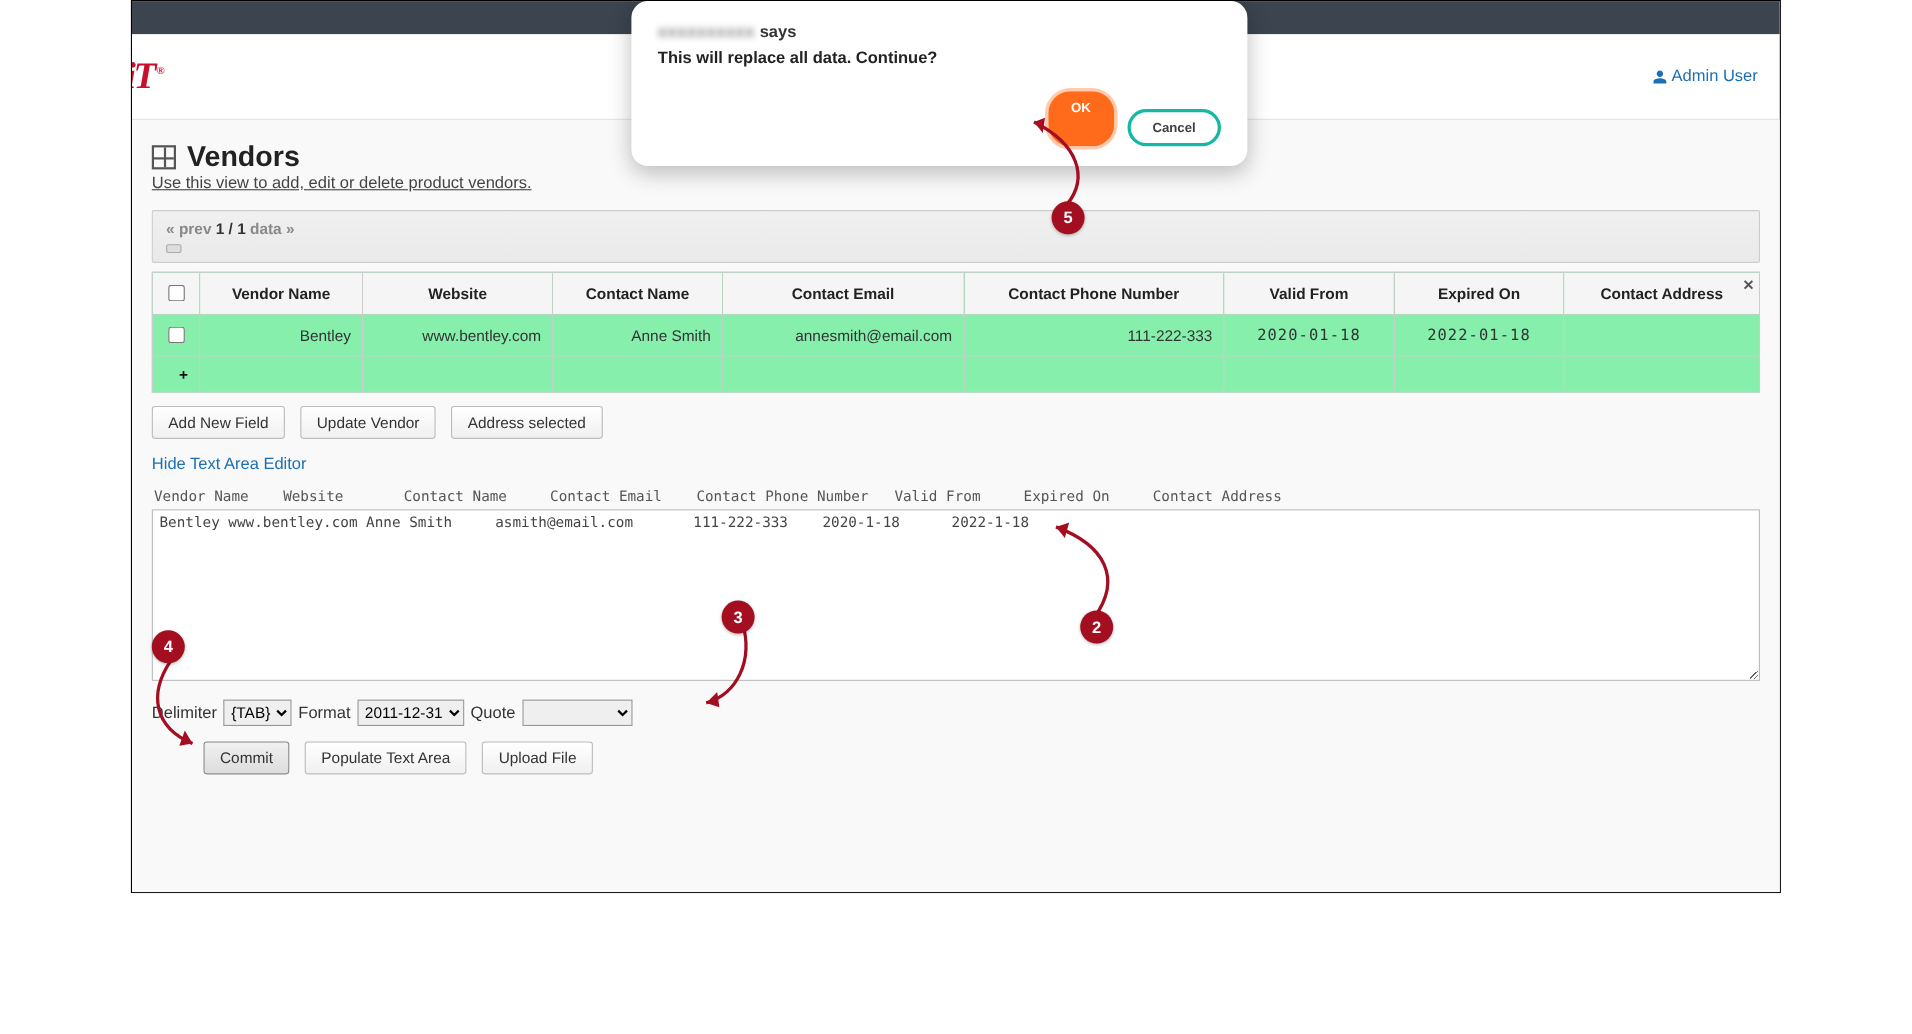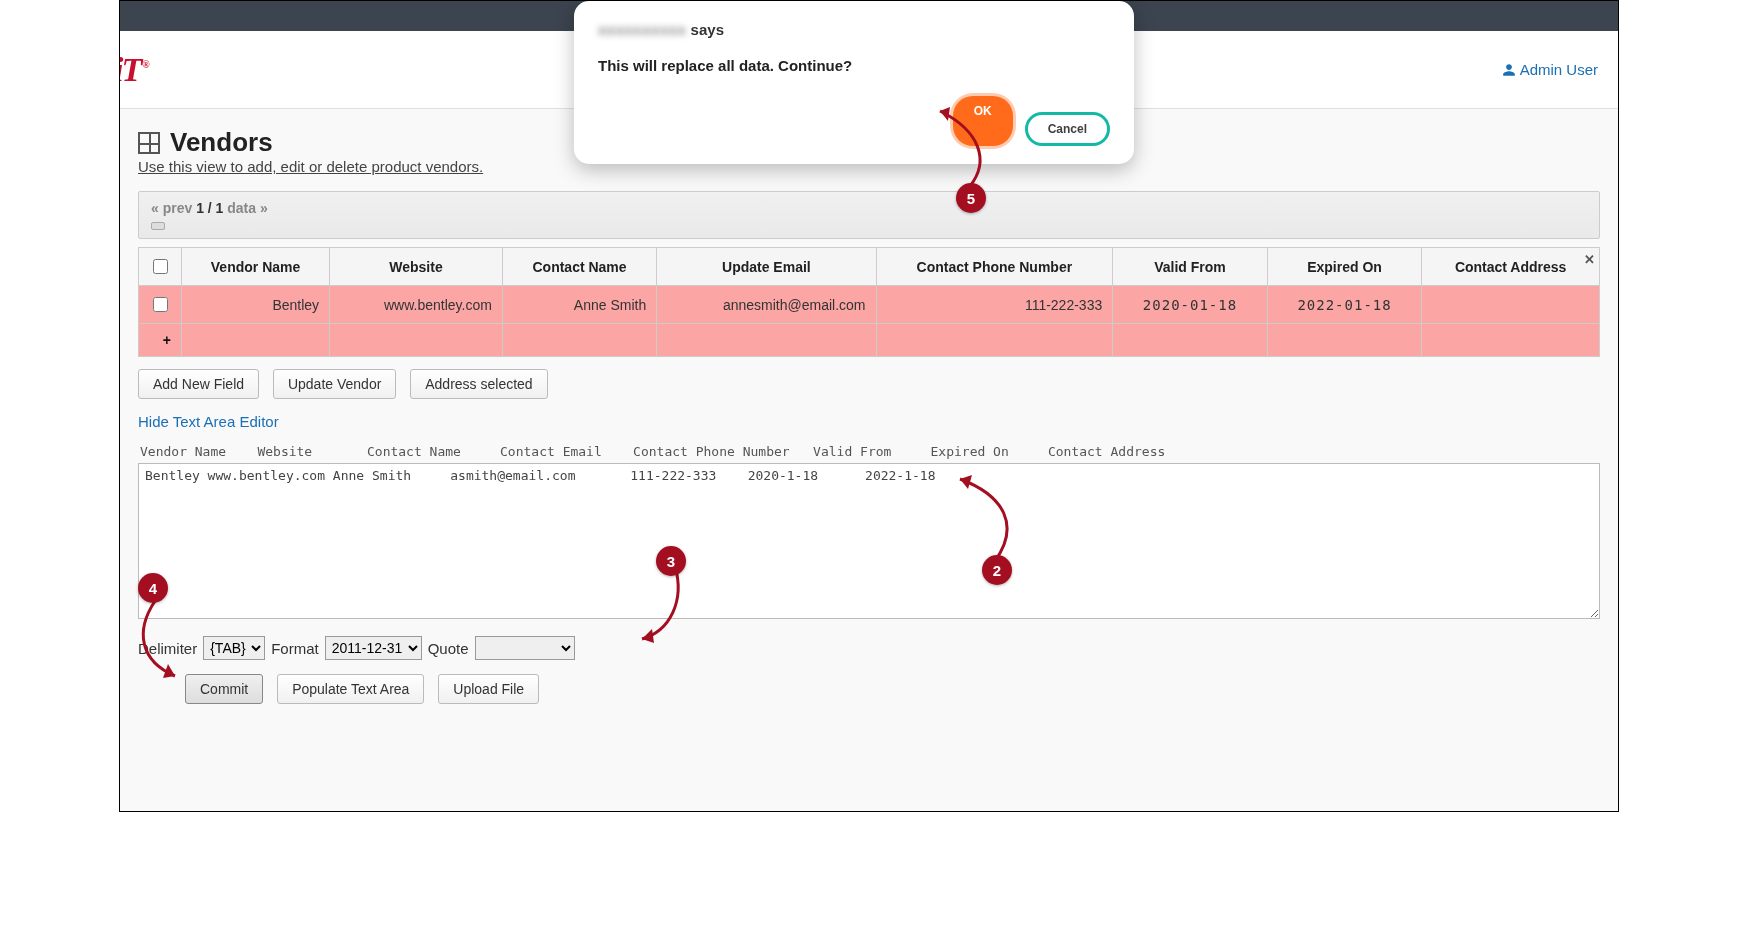--- a/index.html
+++ b/index.html
@@ -27,21 +27,21 @@
   .subtext { margin: 0 0 16px; color: #444; font-size: 15px; text-decoration: underline; }
 
   
   .pager-box { border: 1px solid #ccc; background: linear-gradient(#f0f0f0,#e9e9e9); padding: 8px 12px 6px; border-radius: 2px; }
   .pager-text { color: #888; font-weight: 600; font-size: 14px; }
   .pager-text strong { color: #333; }
   .minislider { margin-top: 6px; height: 10px; }
   .minislider .thumb { width: 14px; height: 8px; background:#ddd; border:1px solid #aaa; border-radius:2px; }
 
   
-  table.vendor-table { width: 100%; border-collapse: collapse; margin-top: 8px; background:#fca5a5; }
+  table.vendor-table { width: 100%; border-collapse: collapse; margin-top: 8px; background:#86efac; }
   table.vendor-table th, table.vendor-table td { border: 1px solid #ccc; padding: 8px 10px; font-size: 14px; text-align: right; }
   table.vendor-table th { background: #f5f5f5; font-weight: 600; text-align: center; color:#222; position:relative; }
   table.vendor-table td.center, table.vendor-table th.center { text-align: center; }
   table.vendor-table td.mono { font-family: "Consolas","Menlo",monospace; letter-spacing:1px; text-align: center; }
   .th-close { position:absolute; right:4px; top:4px; font-size:13px; color:#555; cursor:pointer; }
   .plus-btn { font-size: 22px; font-weight: bold; color:#111; text-align:center; cursor:pointer; }
 
   
   .btn { display:inline-block; padding:6px 14px; border:1px solid #bbb; background:linear-gradient(#fff,#f0f0f0); border-radius:3px; color:#333; font-size:14px; cursor:pointer; margin-right:10px; }
   .btn-row { margin-top:12px; }
@@ -53,21 +53,21 @@
   textarea.editor { width: 100%; height: 156px; resize: both; border:1px solid #bbb; font-family: "Consolas","Menlo",monospace; font-size:13px; padding:4px 6px; color:#444; }
   .options-row { margin-top: 14px; font-size:15px; display:flex; align-items:center; gap:6px; flex-wrap:wrap; }
   .options-row select { font-size:14px; padding:2px 2px; border:1px solid #999; background:#efefef; }
   .commit-row { margin-top: 14px; padding-left: 47px; }
   .commit-row .btn.active { background:linear-gradient(#f0f0f0,#ddd); border-color:#888; }
 
   
   .modal { position:absolute; top:0; left:454px; width:560px; background:#fff; border-radius:15px; box-shadow:0 6px 20px rgba(0,0,0,.25); padding:20px 24px 18px; z-index:50;font-weight:bold; }
   .modal .origin { color:#333; font-size:15px; }
   .modal .origin .blur { filter: blur(3px); color:#888; letter-spacing:.5px; }
-  .modal .msg { margin-top:19px; font-size:15px; color:#222; }
+  .modal .msg { margin-top:6px; font-size:15px; color:#222; }
   .modal .actions { display:flex; justify-content:flex-end; gap:12px; margin-top:22px; }
   .pill { padding:7px 20px; border-radius:20px; font-size:12px; cursor:pointer; border:1px solid transparent; }
   .pill.ok { background:#ff6b1a; color:#fff; box-shadow:0 0 0 3px rgba(255,107,26,.35); }
   .pill.cancel { background:#fff; color:#404040; border:3px solid #14b8a6;margin-top:16px; }
 
   
   .callout { position:absolute; width:30px; height:30px; background:#a30f20; color:#fff; border-radius:50%; display:flex; align-items:center; justify-content:center; font-weight:bold; font-size:15px; z-index:60; box-shadow:0 1px 3px rgba(0,0,0,.3); }
   .arrow { position:absolute; z-index:55; pointer-events:none; }
   .arrow path { stroke:#a30f20; stroke-width:3; fill:none; }
   .arrow polygon { fill:#a30f20; }
@@ -109,21 +109,21 @@
         </div>
     </div>
 
     <table class="vendor-table">
       <thead>
         <tr>
           <th class="center" style="width:36px;"><input type="checkbox" style=""></th>
           <th>Vendor Name</th>
           <th>Website</th>
           <th>Contact Name</th>
-          <th>Update Email</th>
+          <th>Contact Email</th>
           <th>Contact Phone Number</th>
           <th>Valid From</th>
           <th>Expired On</th>
           <th><span>Contact Address</span><span class="th-close">✕</span></th>
         </tr>
       </thead>
       <tbody>
         <tr>
           <td class="center"><input type="checkbox" style=""></td>
           <td>Bentley</td>

